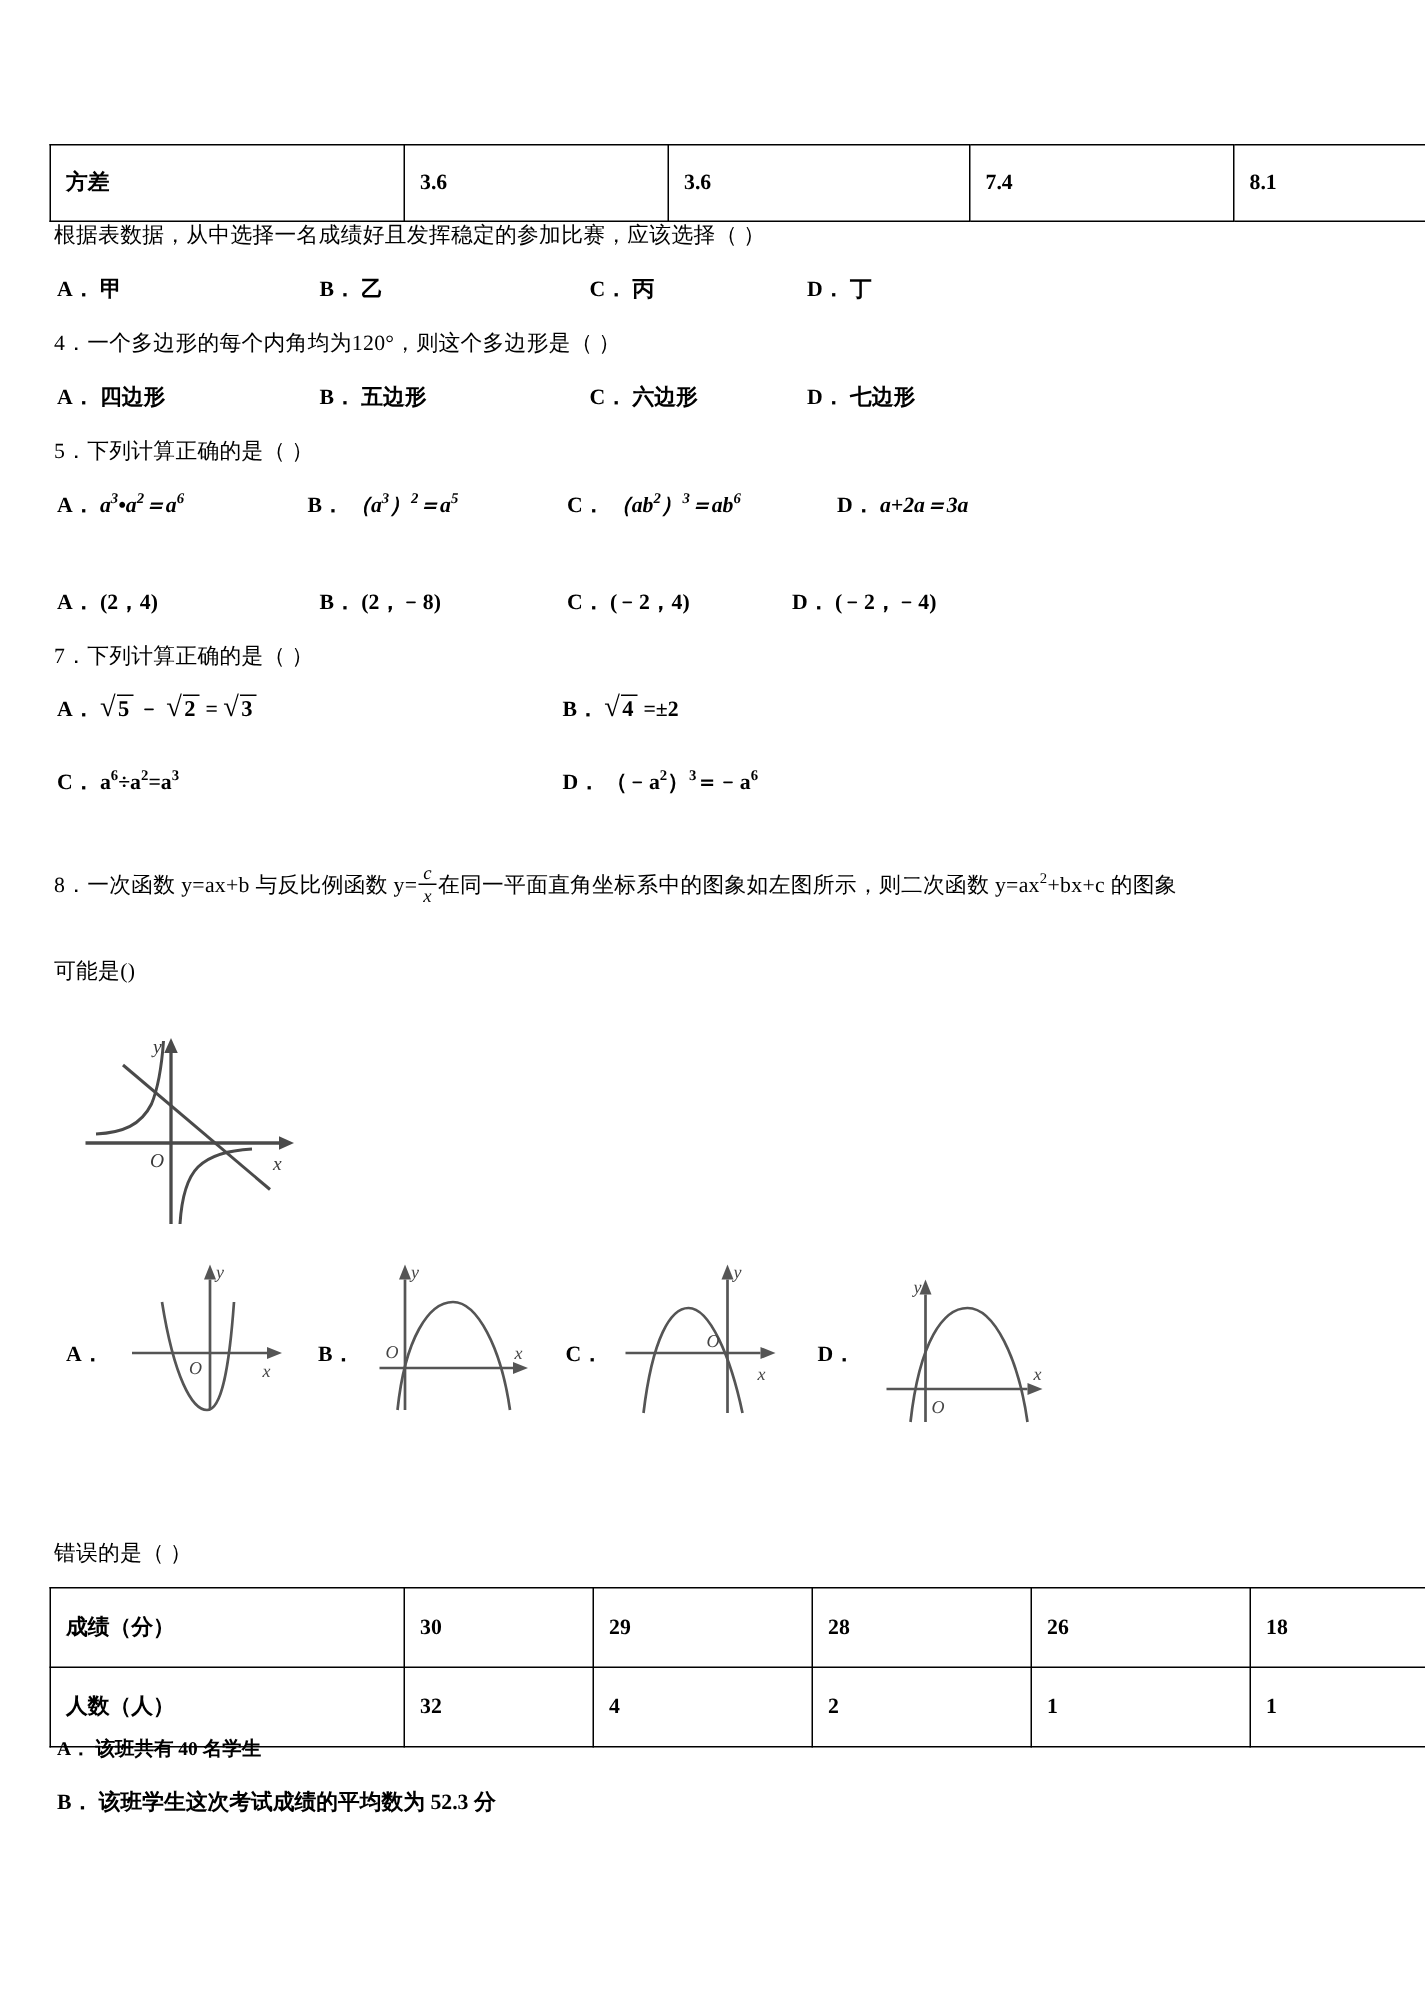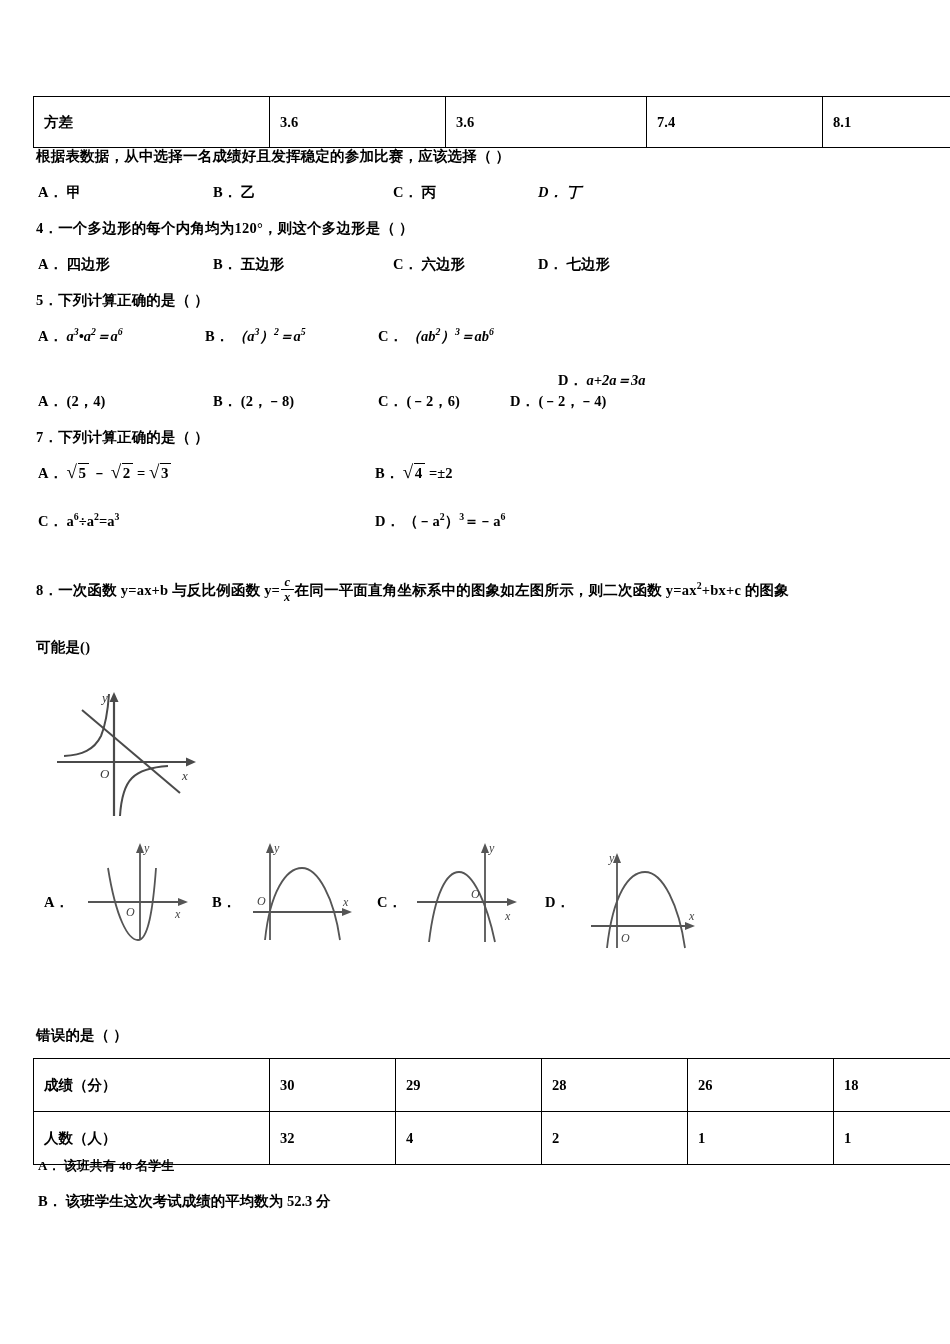--- a/index.html
+++ b/index.html
@@ -49,21 +49,21 @@
     left: 33px;
     top: 1058px;
     width: 862px;
   }
   #score-table td { height: 40px; }
 
   
   .qline {
     position: absolute;
     font-size: 14.5px;
-    font-weight: bold;
+    font-weight: normal;
     white-space: nowrap;
     letter-spacing: 0.2px;
   }
   .qtext { font-family: "Liberation Serif", "DejaVu Serif", serif; }
 
   .opt-row {
     position: absolute;
     width: 900px;
     left: 38px;
     font-size: 14.5px;
@@ -146,47 +146,47 @@
     </tr>
   </tbody>
     </table>
 
   <div class="qline qtext" style="left:36px; top:147px;">根据表数据，从中选择一名成绩好且发挥稳定的参加比赛，应该选择（      ）</div>
 
   <div class="opt-row" style="top:183px;">
     <span class="opt" style="left:0px;"><span>A．</span>&nbsp;<span>甲</span></span>
     <span class="opt" style="left:175px;"><span>B．</span>&nbsp;<span>乙</span></span>
     <span class="opt" style="left:355px;"><span>C．</span>&nbsp;<span>丙</span></span>
-    <span class="opt" style="left:500px;font-style:italic;"><span>D．</span>&nbsp;<span>丁</span></span>
+    <span class="opt" style="left:500px;"><span>D．</span>&nbsp;<span>丁</span></span>
   </div>
 
   <div class="qline qtext" style="left:36px; top:219px;">4．一个多边形的每个内角均为120°，则这个多边形是（ ）</div>
 
   <div class="opt-row" style="top:255px;">
     <span class="opt" style="left:0px;"><span>A．</span>&nbsp;<span>四边形</span></span>
     <span class="opt" style="left:175px;"><span>B．</span>&nbsp;<span>五边形</span></span>
     <span class="opt" style="left:355px;"><span>C．</span>&nbsp;<span>六边形</span></span>
     <span class="opt" style="left:500px;"><span>D．</span>&nbsp;<span>七边形</span></span>
   </div>
 
   <div class="qline qtext" style="left:36px; top:291px;">5．下列计算正确的是（      ）</div>
 
   <div class="opt-row" style="top:327px;">
     <span class="opt ital" style="left:0px;"><span class="ital" style="font-style:normal">A．</span>&nbsp;<span>a<sup>3</sup>•a<sup>2</sup>＝a<sup>6</sup></span></span>
     <span class="opt ital" style="left:167px;"><span style="font-style:normal">B．</span>&nbsp;<span>（a<sup>3</sup>）<sup>2</sup>＝a<sup>5</sup></span></span>
     <span class="opt ital" style="left:340px;"><span style="font-style:normal">C．</span>&nbsp;<span>（ab<sup>2</sup>）<sup>3</sup>＝ab<sup>6</sup></span></span>
-    <span class="opt ital" style="left:520px;margin-top:44px;"><span style="font-style:normal">D．</span>&nbsp;<span>a+2a＝3a</span></span>
+    <span class="opt ital" style="left:520px;"><span style="font-style:normal">D．</span>&nbsp;<span>a+2a＝3a</span></span>
   </div>
 
 
   <div class="opt-row" style="top:392px;">
     <span class="opt" style="left:0px;"><span>A．</span>&nbsp;<span>(2，4)</span></span>
     <span class="opt" style="left:175px;"><span>B．</span>&nbsp;<span>(2，﹣8)</span></span>
-    <span class="opt" style="left:340px;"><span>C．</span>&nbsp;<span>(﹣2，6)</span></span>
-    <span class="opt" style="left:472px;"><span>D．</span>&nbsp;<span>(﹣2，﹣4)</span></span>
+    <span class="opt" style="left:340px;"><span>C．</span>&nbsp;<span>(﹣2，4)</span></span>
+    <span class="opt" style="left:490px;"><span>D．</span>&nbsp;<span>(﹣2，﹣4)</span></span>
   </div>
 
   <div class="qline qtext" style="left:36px; top:428px;">7．下列计算正确的是（      ）</div>
 
   <div class="opt" style="left:38px; top:463px; font-size:14.5px; font-weight:bold;">
     <span>A．</span>
     <span class="rad"><span class="rsym">√</span><span class="rbody">5</span></span>
     <span style="font-weight:bold">﹣</span>
     <span class="rad"><span class="rsym">√</span><span class="rbody">2</span></span>
     <span style="font-weight:bold">=</span>

